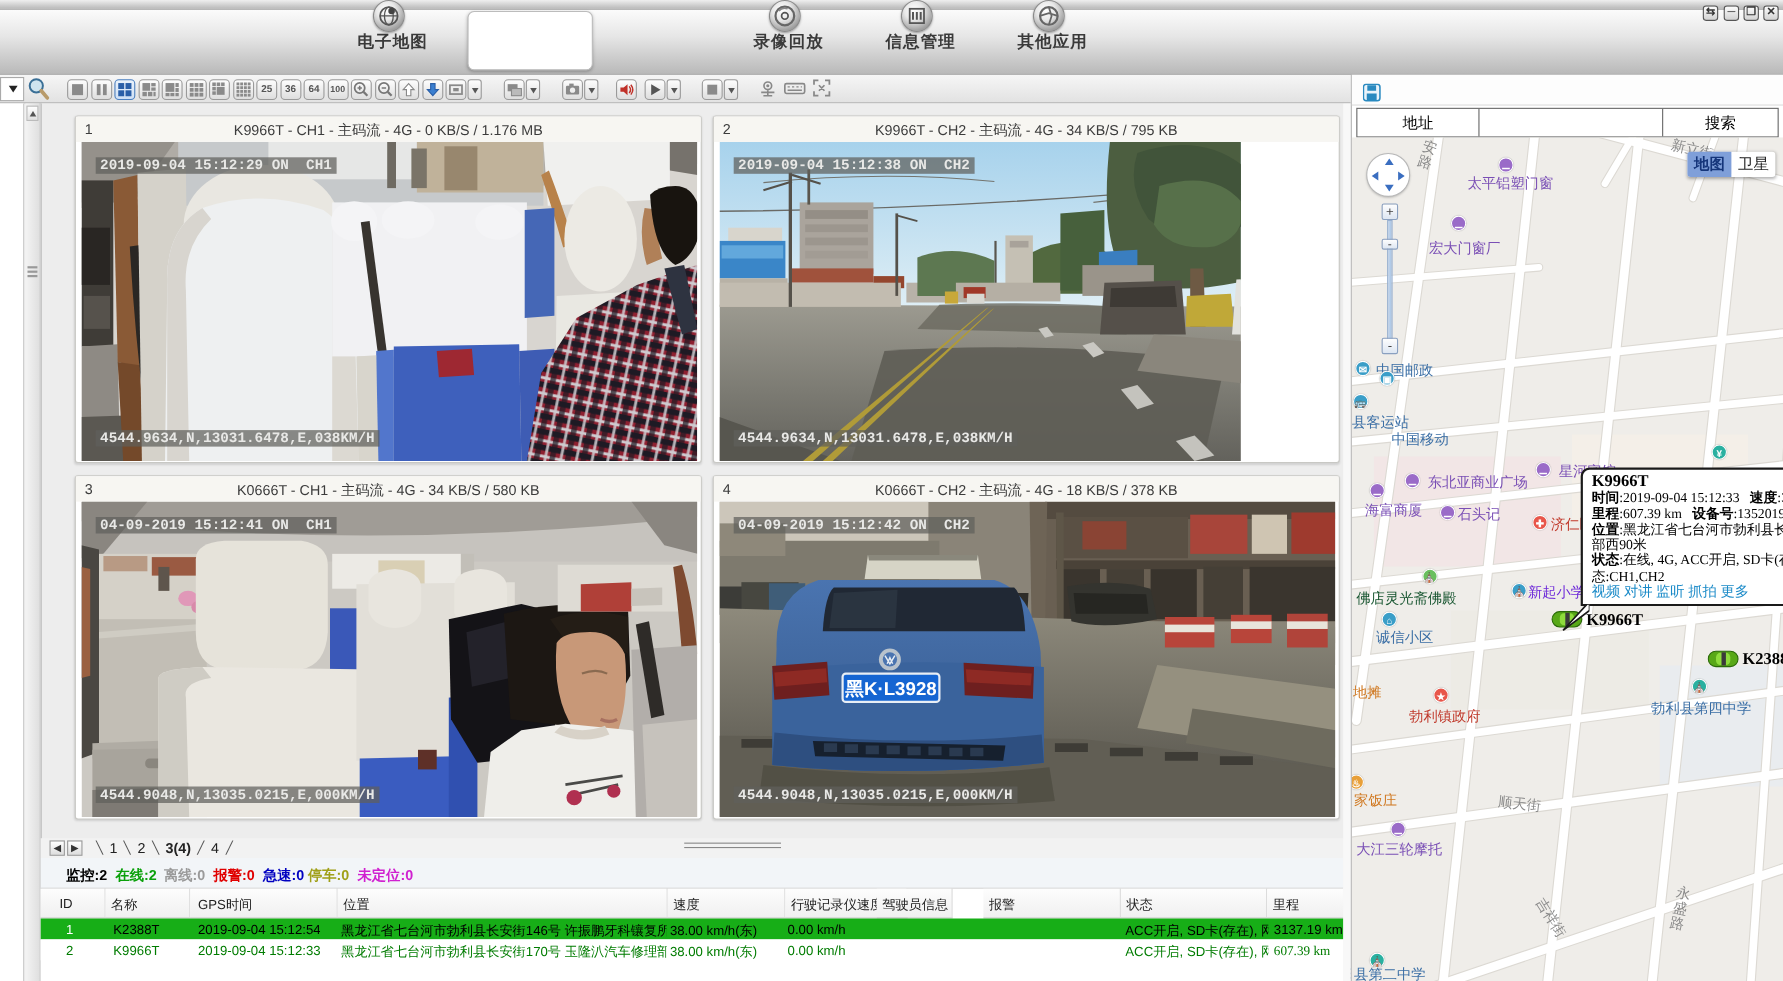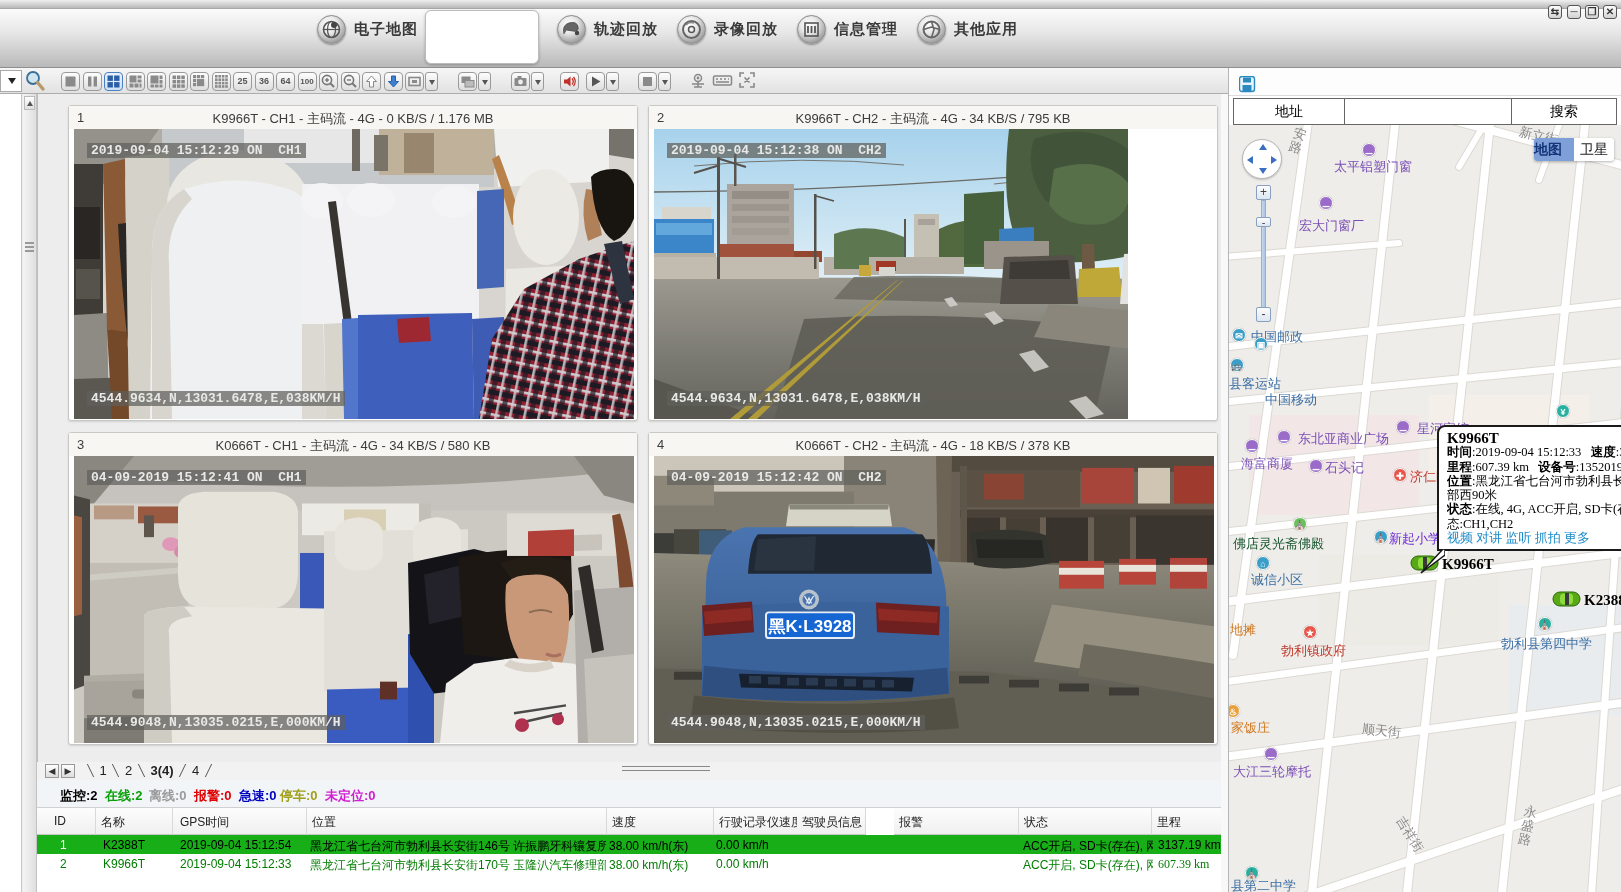--- a/index.html
+++ b/index.html
@@ -9,21 +9,21 @@
 
   
   #titlebar { left:0; top:0; width:1621px; height:9px;
     background:linear-gradient(#efefef,#b9b9b9); border-bottom:1px solid #a8a8a8;}
   #tabbar { left:0; top:9px; width:1621px; height:59px;
     background:linear-gradient(#fbfbfb 0%,#e6e6e6 42%,#d0d0d0 70%,#b9b9b9 100%);
     border-bottom:1px solid #8f8f8f; }
   .winbtn { top:5px; width:14px; height:14px; border:1px solid #555; border-radius:3px;
     background:linear-gradient(#fcfcfc,#d2d2d2); color:#333; font-size:10px; line-height:12px;
     text-align:center; font-weight:bold;}
-  .tab { top:0px; height:59px; display:flex; align-items:center; }
+  .tab { top:0px; height:59px; display:flex; align-items:center;flex-direction:column; }
   .tabsel { top:10px; height:54px; background:#fff; border:1px solid #bcbcbc; border-radius:6px;
     box-shadow:0 1px 3px rgba(0,0,0,.25); }
   .ticon { width:29px; height:29px; border-radius:50%;
     background:radial-gradient(circle at 40% 32%, #ffffff 0%, #e8e8e8 35%, #9e9e9e 75%, #c9c9c9 100%);
     border:1px solid #8a8a8a; box-shadow:0 1px 2px rgba(0,0,0,.35); position:relative; }
   .tlabel { font-size:15px; font-weight:bold; color:#3a3a3a; margin-left:8px; letter-spacing:1px;}
 
   
   #toolrow { left:0; top:68px; width:1228px; height:26px;
     background:linear-gradient(#f6f6f6,#e2e2e2); border-bottom:1px solid #adadad;}
@@ -85,29 +85,20 @@
   <div class="abs tab" style="left:317px;">
     <div class="ticon">
         <svg width="29" height="29" viewBox="0 0 29 29" style="position:absolute;left:-1px;top:-1px">
       <circle cx="14.5" cy="14.5" r="8" fill="none" stroke="#555" stroke-width="1.6"></circle>
       <ellipse cx="14.5" cy="14.5" rx="4" ry="8" fill="none" stroke="#555" stroke-width="1.2"></ellipse>
       <line x1="6.5" y1="14.5" x2="22.5" y2="14.5" stroke="#555" stroke-width="1.2"></line>
       <circle cx="17" cy="10" r="3" fill="#444"></circle>
         </svg>
       </div>
     <div class="tlabel">电子地图</div>
-  </div>
-  <div class="abs tab" style="left:557px;">
-    <div class="ticon">
-        <svg width="29" height="29" viewBox="0 0 29 29" style="position:absolute;left:-1px;top:-1px">
-      <path d="M7,19 Q5,10 12,8 Q20,6 21,12 Q22,17 16,16 L10,15" fill="#666" stroke="#555" stroke-width="1"></path>
-      <circle cx="20" cy="18" r="2.2" fill="#444"></circle>
-        </svg>
-      </div>
-    <div class="tlabel">轨迹回放</div>
   </div>
   <div class="abs tab" style="left:677px;">
     <div class="ticon">
         <svg width="29" height="29" viewBox="0 0 29 29" style="position:absolute;left:-1px;top:-1px">
       <circle cx="14.5" cy="14.5" r="8.5" fill="none" stroke="#666" stroke-width="2"></circle>
       <circle cx="14.5" cy="14.5" r="3" fill="none" stroke="#555" stroke-width="1.5"></circle>
       <path d="M9,10 a7,7 0 0 1 8,-2" fill="none" stroke="#888" stroke-width="1.5"></path>
         </svg>
       </div>
     <div class="tlabel">录像回放</div>
@@ -805,17 +796,17 @@
 <div style="position:absolute;left:16px;top:4px;width:0;height:0;border-left:4px solid transparent;border-right:4px solid transparent;border-bottom:6px solid #3a6ec0;"></div>
 <div style="position:absolute;left:16px;top:28px;width:0;height:0;border-left:4px solid transparent;border-right:4px solid transparent;border-top:6px solid #3a6ec0;"></div>
 <div style="position:absolute;left:4px;top:16px;width:0;height:0;border-top:4px solid transparent;border-bottom:4px solid transparent;border-right:6px solid #3a6ec0;"></div>
 <div style="position:absolute;left:28px;top:16px;width:0;height:0;border-top:4px solid transparent;border-bottom:4px solid transparent;border-left:6px solid #3a6ec0;"></div>
 </div>
 <div style="position:absolute;left:27px;top:60px;width:15px;height:15px;background:linear-gradient(#fdfdfd,#dde6f2);border:1px solid #8aa0c0;border-radius:2px;text-align:center;line-height:13px;font-size:12px;color:#444;">+</div>
 <div style="position:absolute;left:32px;top:75px;width:5px;height:112px;background:linear-gradient(90deg,#c6d8ee,#a8c4e4);border:1px solid #98b0d0;"></div>
 <div style="position:absolute;left:27px;top:92px;width:15px;height:10px;background:linear-gradient(#fdfdfd,#dde6f2);border:1px solid #8aa0c0;border-radius:2px;text-align:center;line-height:8px;font-size:11px;color:#444;">-</div>
 <div style="position:absolute;left:27px;top:182px;width:15px;height:15px;background:linear-gradient(#fdfdfd,#dde6f2);border:1px solid #8aa0c0;border-radius:2px;text-align:center;line-height:13px;font-size:12px;color:#444;">-</div>
 <div style="position:absolute;left:305px;top:13px;width:80px;height:23px;background:#fff;border-radius:3px;box-shadow:0 1px 3px rgba(0,0,0,.3);"></div>
-<div style="position:absolute;left:305px;top:13px;width:40px;height:23px;background:#7f9fd9;border-radius:3px 0 0 3px;color:#15357a;font-size:14px;font-weight:bold;line-height:23px;">地图</div>
+<div style="position:absolute;left:305px;top:13px;width:40px;height:23px;background:#7f9fd9;border-radius:3px 0 0 3px;color:#15357a;font-size:14px;font-weight:bold;text-align:center;line-height:23px;">地图</div>
 <div style="position:absolute;left:345px;top:13px;width:40px;height:23px;color:#222;font-size:14px;text-align:center;line-height:23px;">卫星</div>
 </div>
   </div>
 </div>
 
 </body></html>

